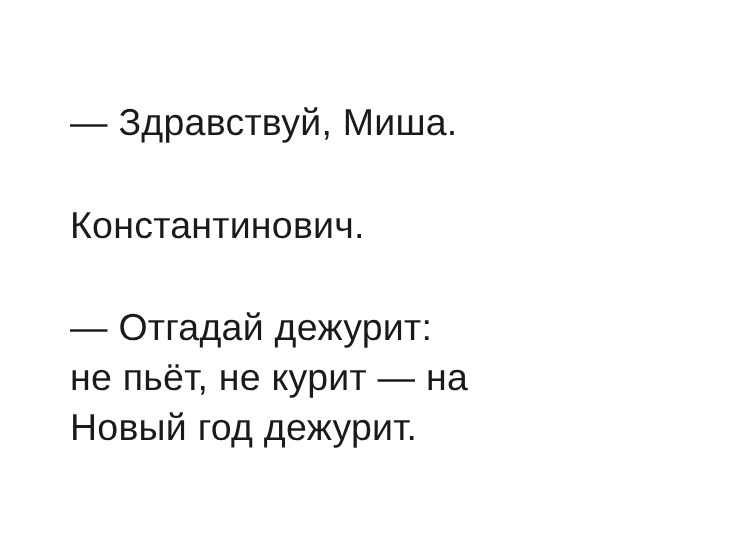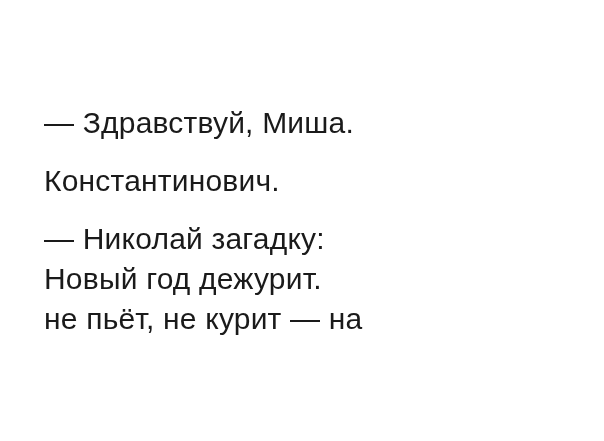--- a/index.html
+++ b/index.html
@@ -17,21 +17,21 @@
     width: 604px;
     height: 441px;
     box-sizing: border-box;
     background: #ffffff;
     display: flex;
     flex-direction: column;
     justify-content: center;
     padding: 0 44px;
   }
   .block {
-    margin: 0;
+    margin: 12px;
   }
   .line {
     color: #1a1a1a;
     font-size: 30px;
     line-height: 40px;
     letter-spacing: 0.2px;
     white-space: pre;
   }
   .gap {
     height: 18px;
@@ -48,18 +48,18 @@
 
   <div class="gap"></div>
 
   <div class="block">
     <div class="line">Константинович.</div>
   </div>
 
   <div class="gap"></div>
 
   <div class="block">
-    <div class="line">— Николай загадку:</div>
+    <div class="line">— Отгадай дежурит:</div>
+    <div class="line">не пьёт, не курит — на</div>
     <div class="line">Новый год дежурит.</div>
-    <div class="line">не пьёт, не курит — на</div>
   </div>
 
 </div>
 
 </body></html>

